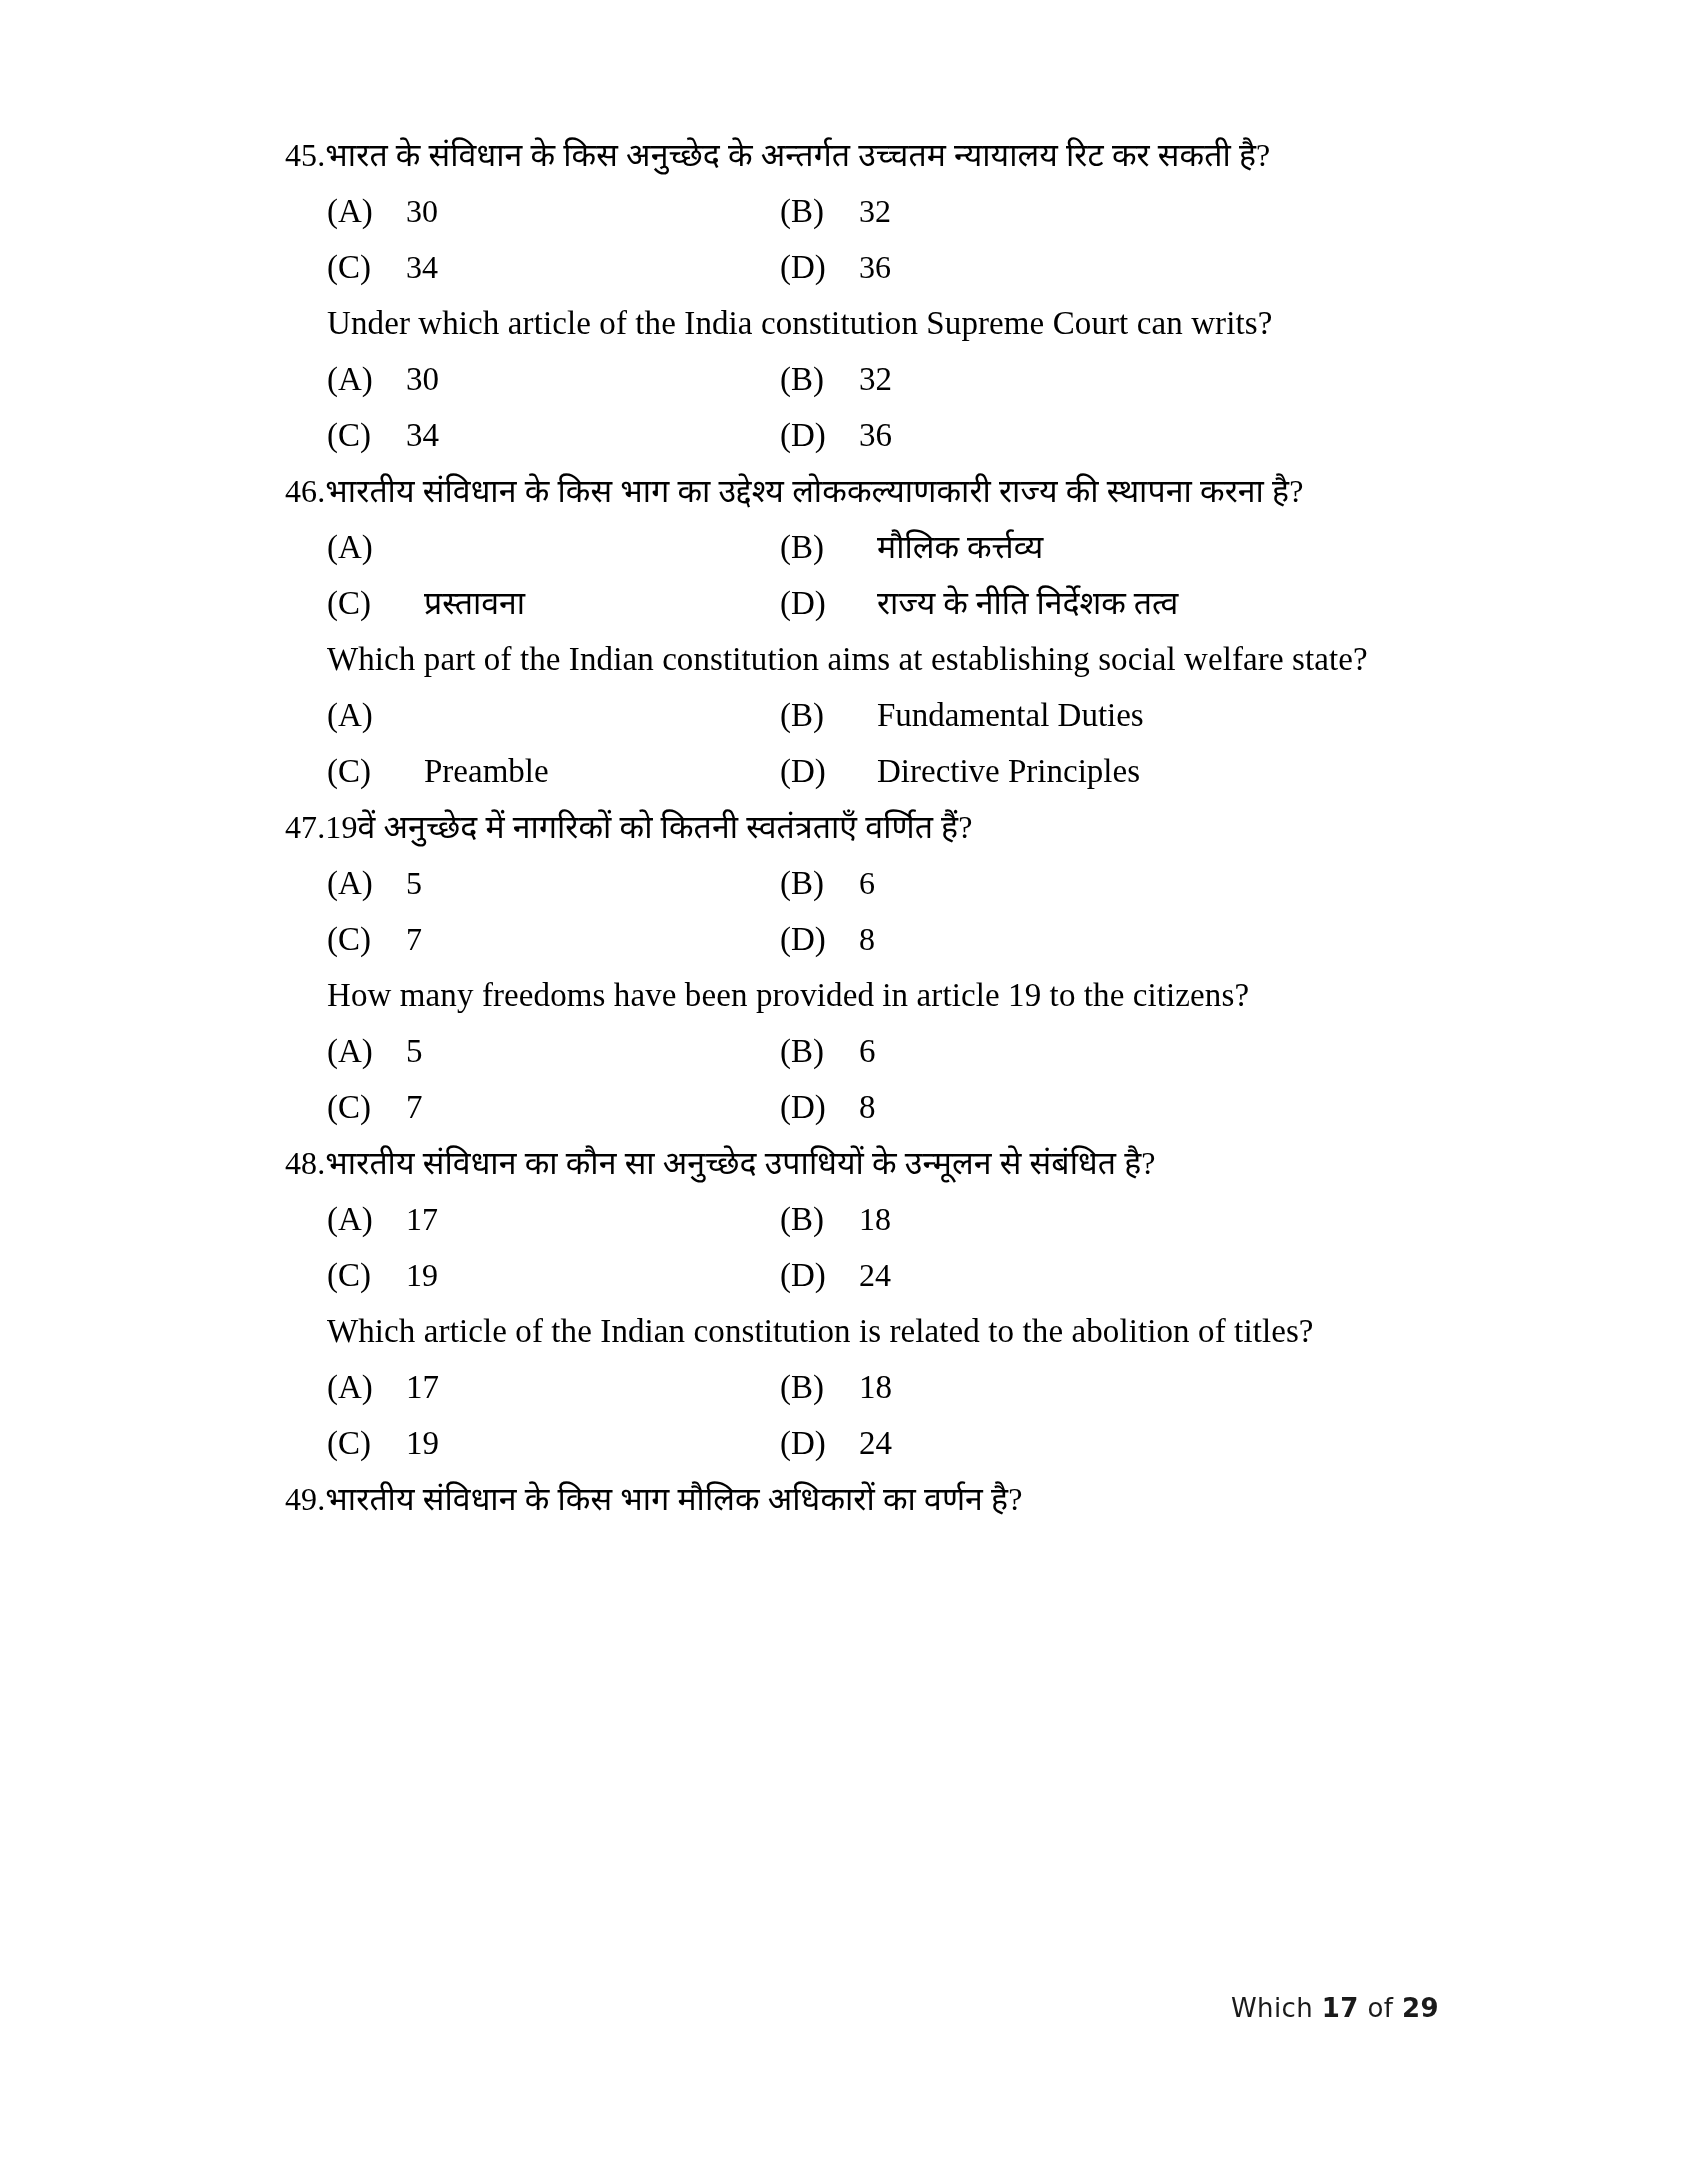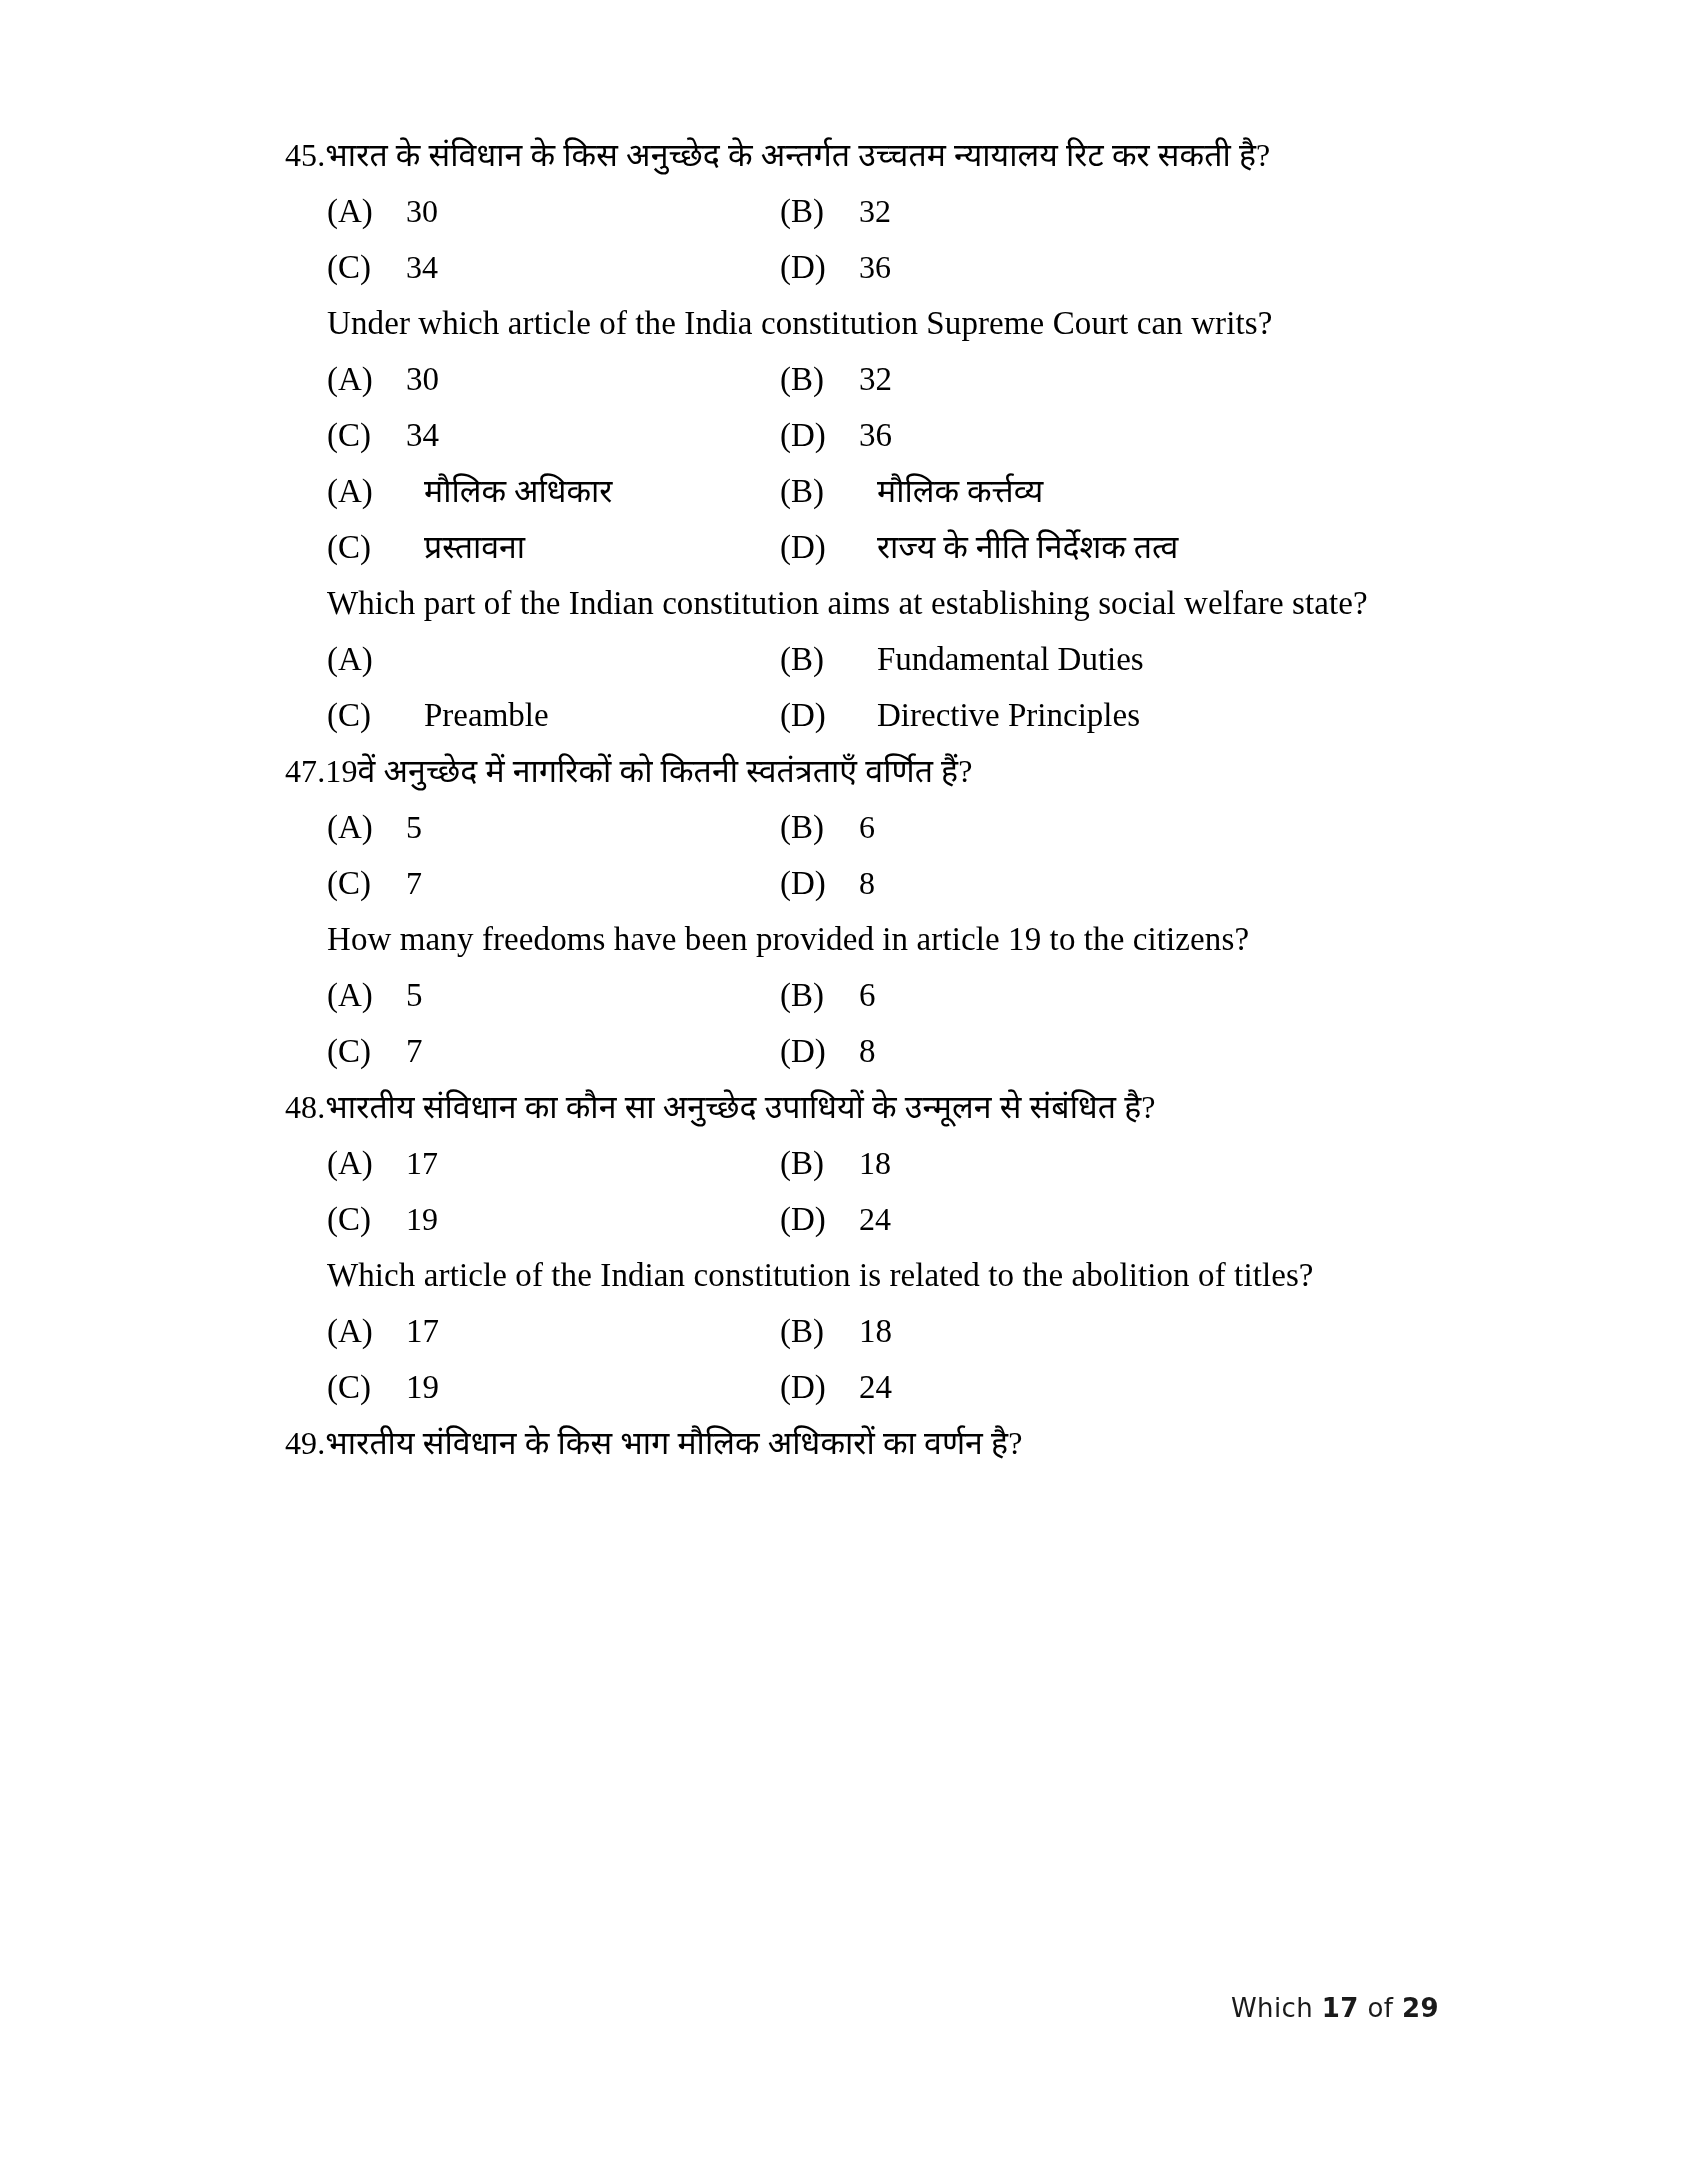--- a/index.html
+++ b/index.html
@@ -149,24 +149,24 @@
             <span class="optval">34</span>
           </div>
         <div class="optcol">
             <span class="optlabel">(D)</span>
             <span class="optval">36</span>
           </div>
       </div>
     </div>
 
     <div class="qblock">
+      <p class="qtext hindi"><span class="qnum">46.</span><span>भारतीय संविधान के किस भाग का उद्देश्य लोककल्याणकारी राज्य की स्थापना करना है?</span></p>
       <div class="optrow hindi-opt">
         <div class="optcol">
             <span class="optlabel wide">(A)</span>
-            <span class="optval">मौलिक अधिकार</span>
           </div>
         <div class="optcol">
             <span class="optlabel wide">(B)</span>
             <span class="optval">मौलिक कर्त्तव्य</span>
           </div>
       </div>
       <div class="optrow hindi-opt">
         <div class="optcol">
             <span class="optlabel wide">(C)</span>
             <span class="optval">प्रस्तावना</span>

